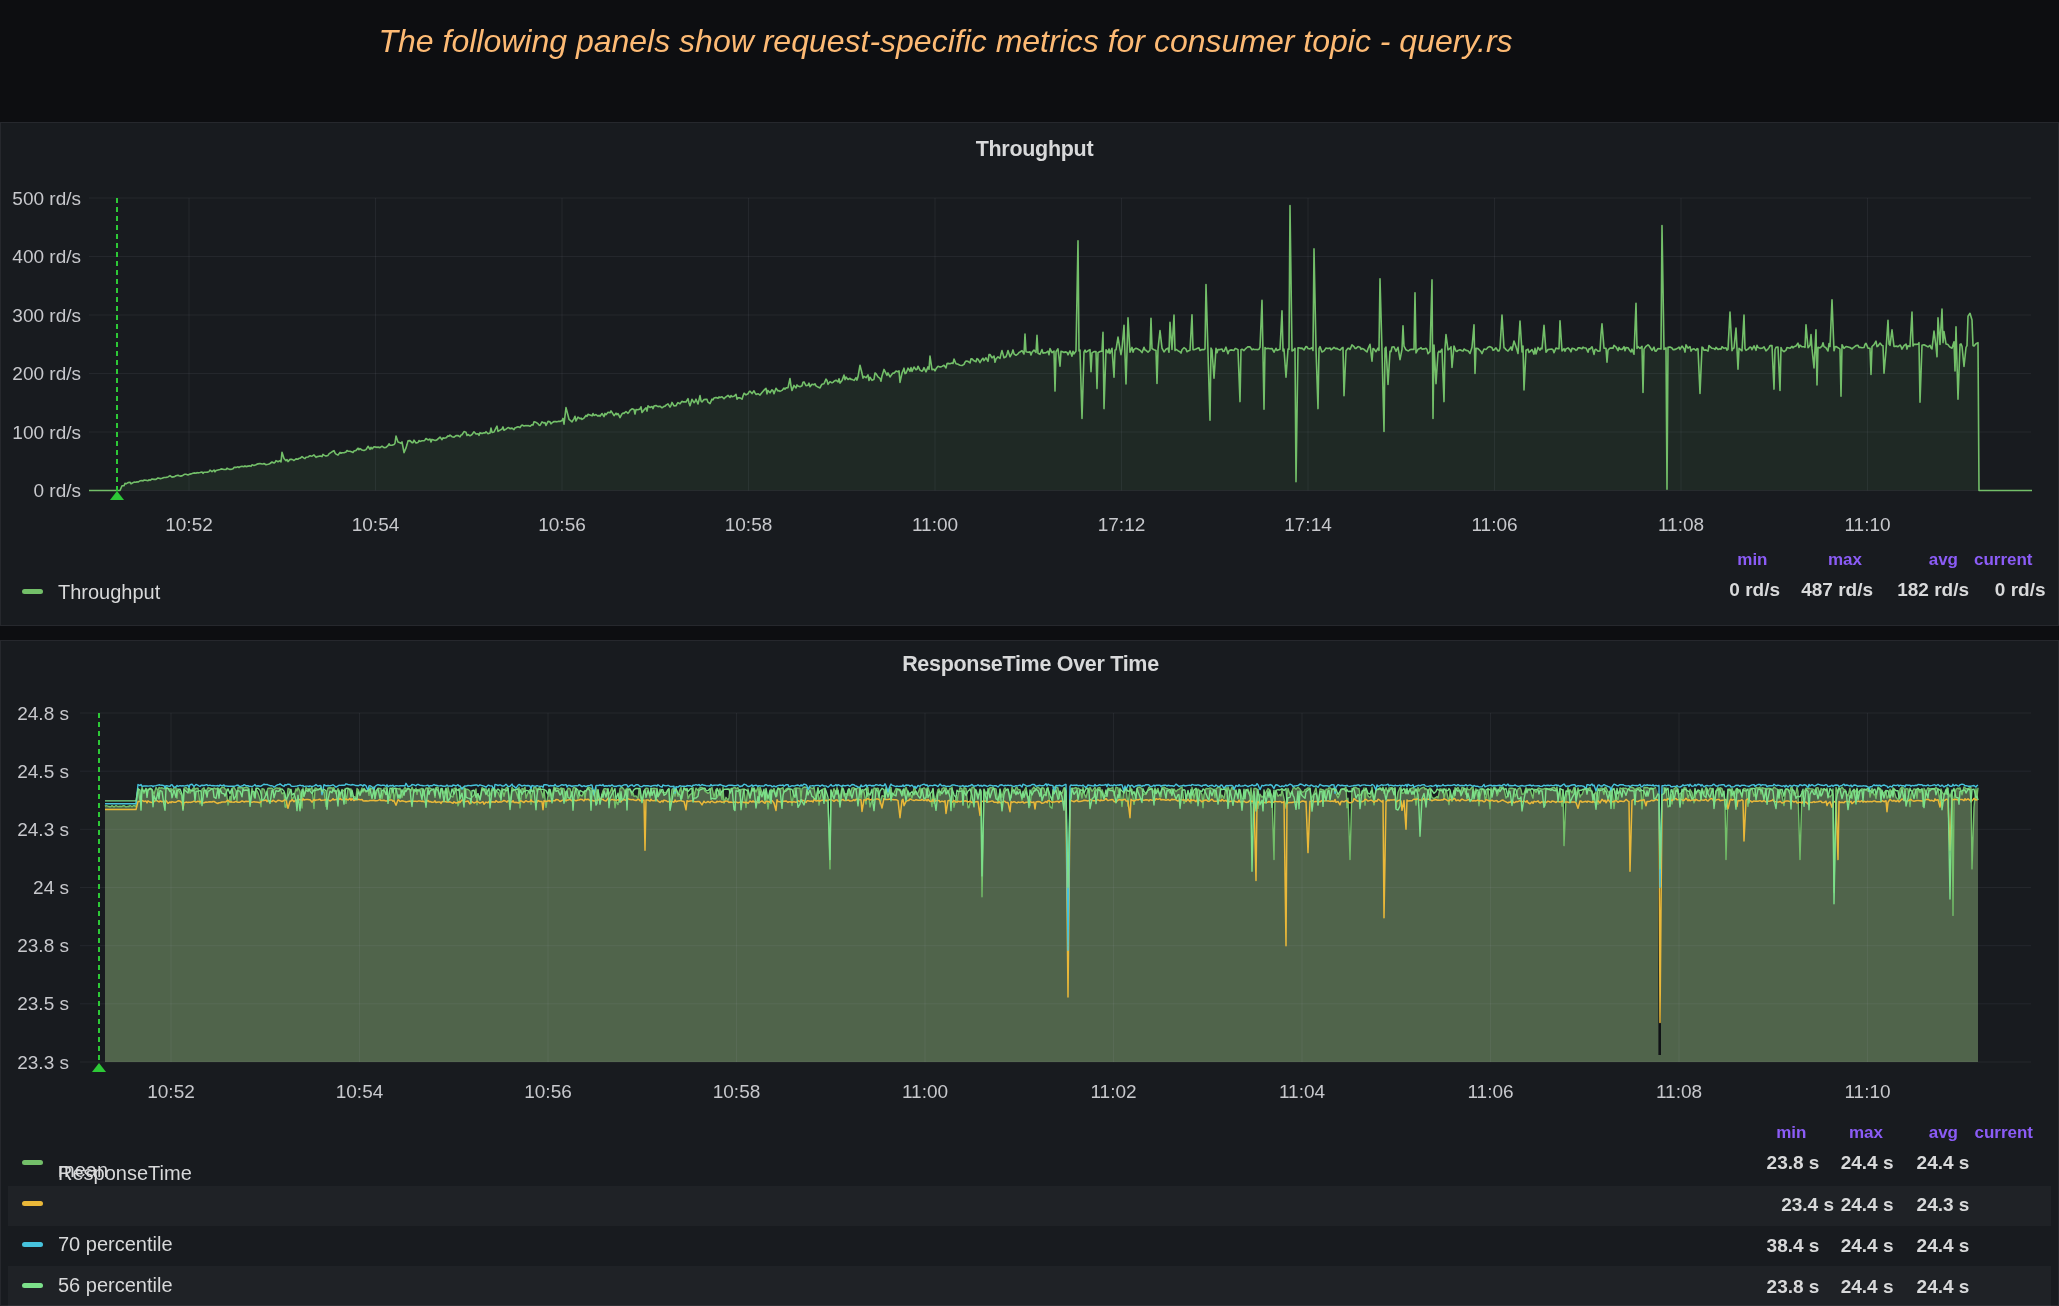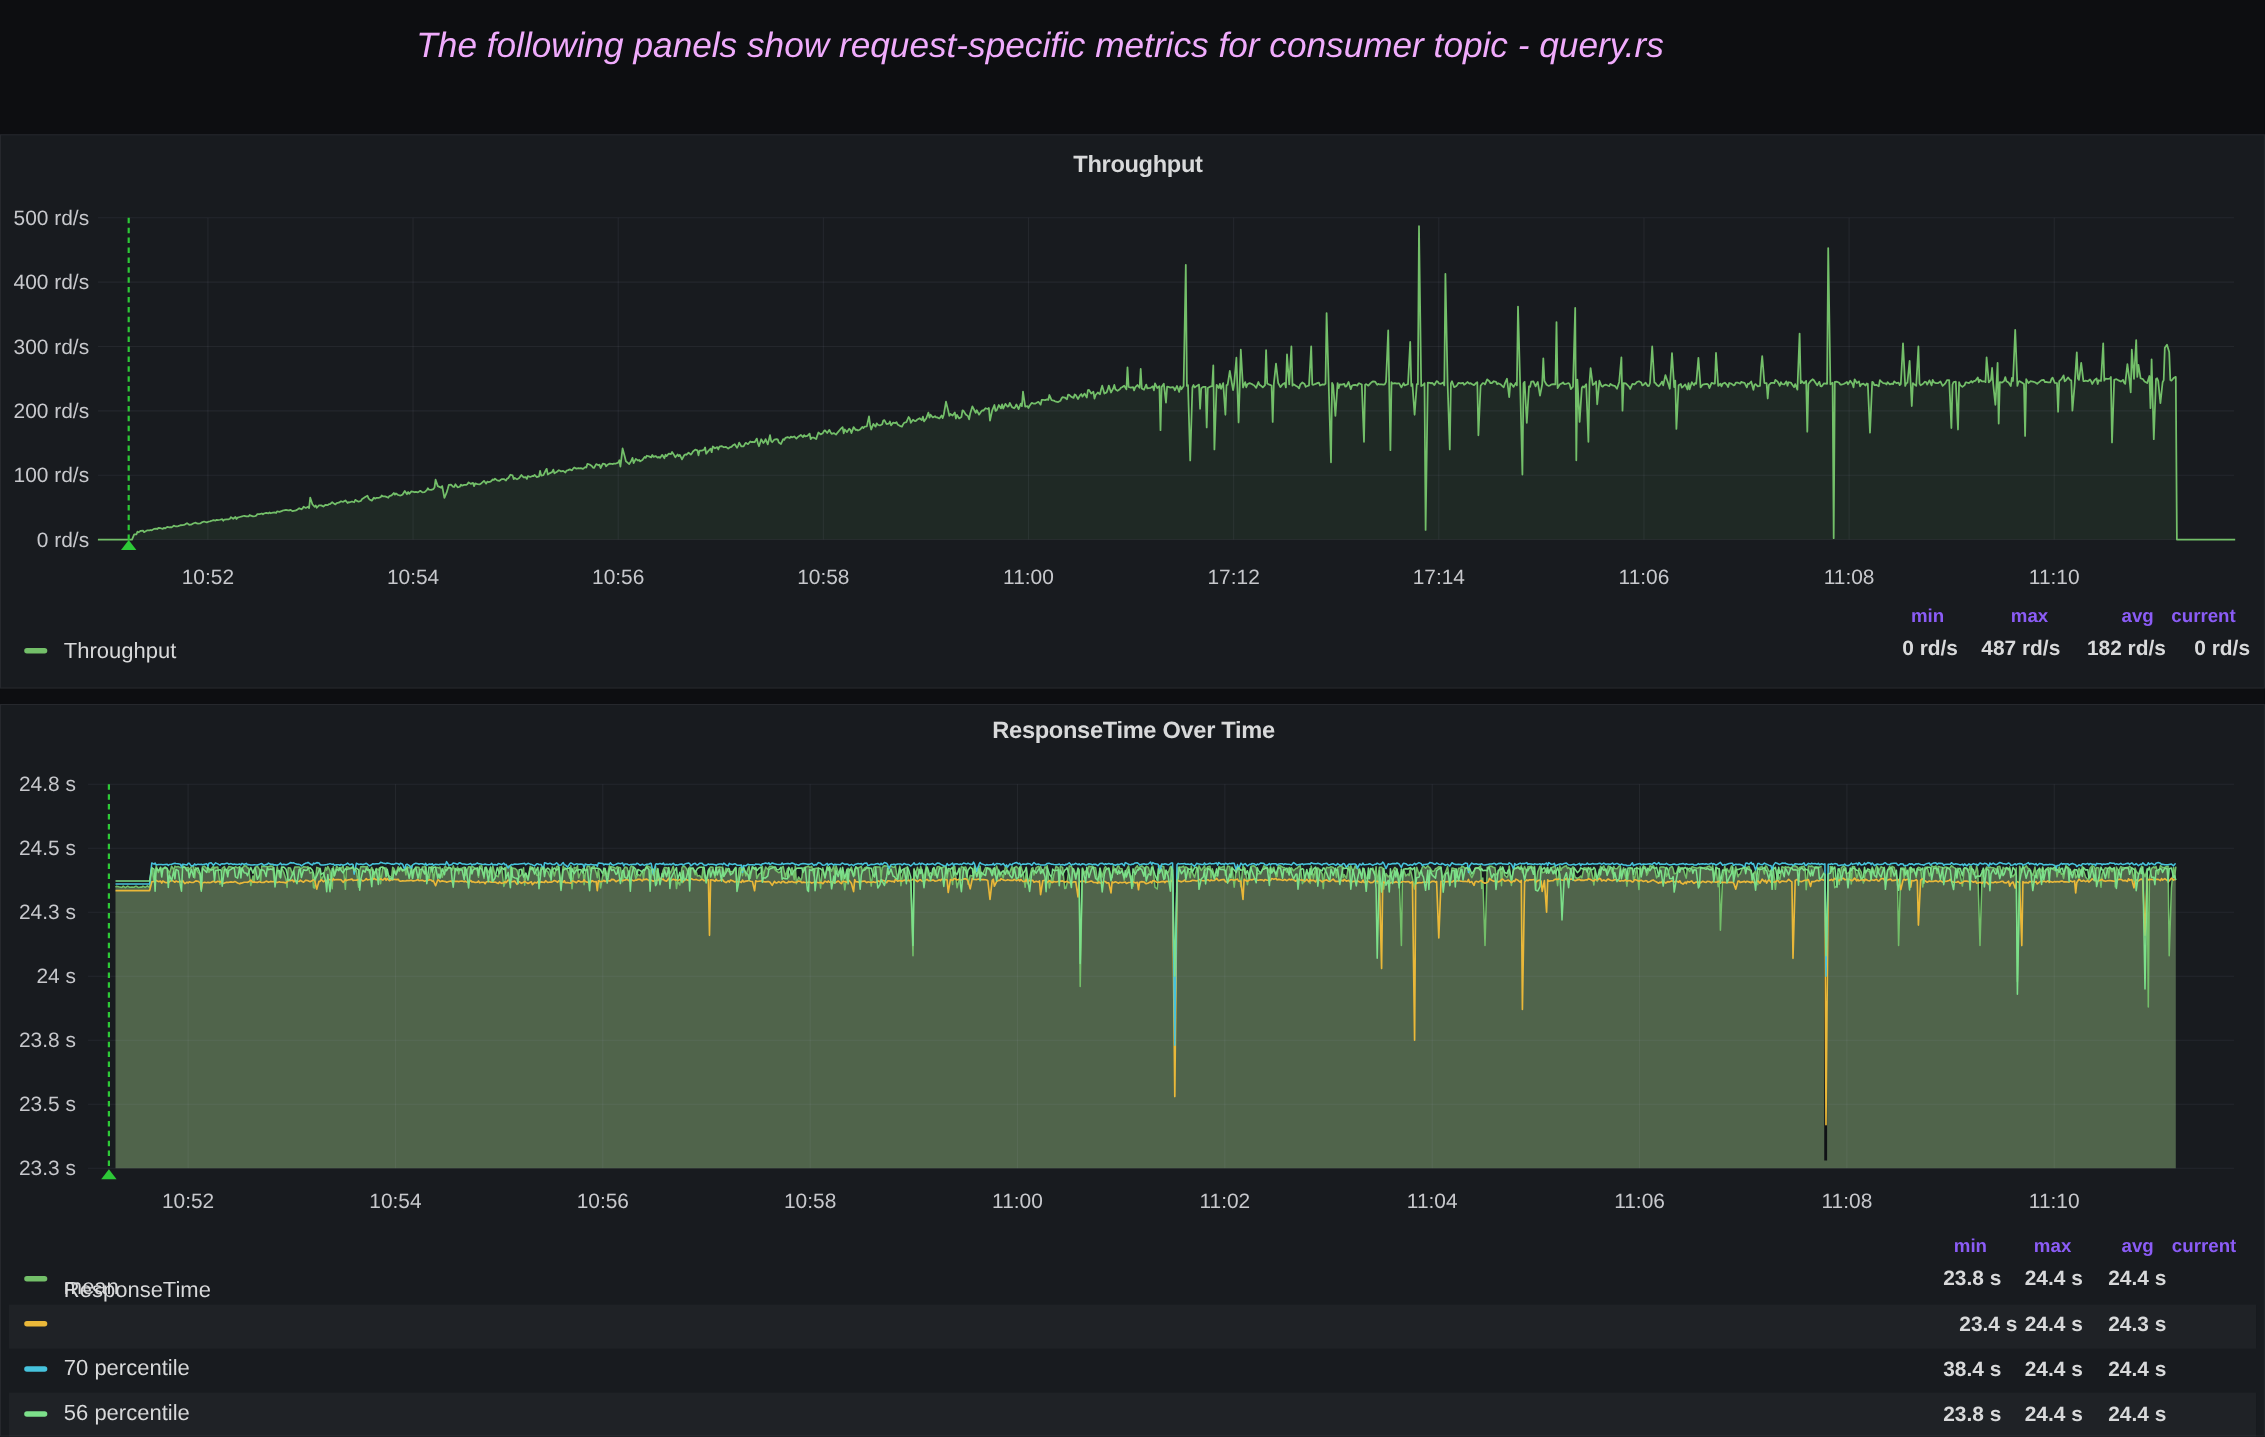--- a/index.html
+++ b/index.html
@@ -10,21 +10,21 @@
   font-weight:bold; color:#d8d9da; letter-spacing:-0.3px; }
 .ax { font-family:"Liberation Sans", sans-serif; font-size:19px; fill:#c7c8cc; }
 .lh { position:absolute; font-size:17px; font-weight:bold; color:#8b5cf6; }
 .lv { position:absolute; font-size:19px; font-weight:600; color:#d8d9da; }
 .ll { position:absolute; font-size:20px; font-weight:400; color:#d8d9da; }
 .sw { position:absolute; width:21px; height:5px; border-radius:2.5px; }
 </style></head>
 <body>
 <div style="position:absolute;left:0;top:23px;width:2059px;text-align:center;">
   <span style="display:inline-block;transform:translateX(-84px);font-style:italic;
-   font-size:32px;color:#f0abfc;">The following panels show request-specific metrics for consumer topic - query.rs</span>
+   font-size:32px;color:#fdba74;">The following panels show request-specific metrics for consumer topic - query.rs</span>
 </div>
 
 <div class="panel" style="top:122px;height:504px"></div>
 <div class="panel" style="top:640px;height:666px"></div>
 
 <div class="ptitle" style="top:137px;transform:translateX(5px)">Throughput</div>
 <div class="ptitle" style="top:652px;transform:translateX(1px)">ResponseTime Over Time</div>
 
 <svg width="2059" height="504" viewBox="0 122 2059 504" style="position:absolute;left:0;top:122px">
 <path d="M89,490.5 L89,490.5 L90,490.5 L92,490.5 L94,490.5 L95,490.5 L96,490.5 L98,490.5 L100,490.5 L101,490.5 L102,490.5 L104,490.5 L106,490.5 L107,490.5 L108,490.5 L110,490.5 L112,490.5 L113,490.5 L114,490.5 L116,490.5 L118,490.5 L119,490.5 L120,490.5 L122,485.8 L124,485.8 L125,483.3 L126,483.9 L128,482.6 L130,482.3 L131,483.8 L132,483.2 L134,482.1 L136,482.2 L137,481.8 L138,482.1 L140,480.8 L142,480.6 L143,480.9 L144,480.0 L146,480.2 L148,480.8 L149,479.8 L150,480.4 L152,479.0 L154,479.4 L155,479.3 L156,479.4 L158,477.9 L160,478.6 L161,478.6 L162,478.3 L164,477.5 L166,477.4 L167,477.2 L168,476.9 L170,475.6 L172,477.1 L173,476.9 L174,476.9 L176,475.7 L178,475.2 L179,475.8 L180,476.1 L182,475.9 L184,474.6 L185,474.3 L186,474.3 L188,474.9 L190,474.1 L191,473.9 L192,473.6 L194,472.9 L196,473.2 L197,472.6 L198,472.9 L200,472.5 L202,472.0 L203,473.4 L204,472.3 L206,472.2 L208,472.1 L209,471.6 L210,470.1 L212,471.6 L214,470.0 L215,471.8 L216,470.6 L218,470.0 L220,469.5 L221,469.1 L222,468.9 L224,469.5 L226,469.4 L227,468.2 L228,468.8 L230,469.4 L232,469.1 L233,468.7 L234,467.4 L236,467.4 L238,466.8 L239,467.5 L240,466.8 L242,466.2 L244,466.7 L245,465.9 L246,466.6 L248,466.1 L250,465.9 L251,466.4 L252,464.8 L254,465.4 L256,464.7 L257,464.1 L258,463.9 L260,463.5 L262,464.0 L263,464.0 L264,463.5 L266,464.7 L268,464.3 L269,464.0 L270,463.5 L272,462.0 L274,463.0 L275,462.3 L276,460.6 L278,461.8 L280,460.6 L281,461.9 L282,452.3 L284,458.4 L286,460.7 L287,459.5 L288,461.6 L290,459.4 L292,459.4 L293,459.9 L294,460.5 L296,458.9 L298,459.2 L299,458.3 L300,458.3 L302,456.6 L304,458.1 L305,458.6 L306,457.3 L308,457.0 L310,455.7 L311,456.0 L312,456.2 L314,454.9 L316,457.3 L317,456.5 L318,456.6 L320,455.9 L322,456.6 L323,454.4 L324,455.1 L326,456.1 L328,455.4 L329,453.9 L330,453.1 L332,451.8 L334,450.6 L335,452.9 L336,454.1 L338,455.1 L340,452.4 L341,453.3 L342,452.7 L344,452.7 L346,452.0 L347,450.5 L348,451.2 L350,451.3 L352,452.0 L353,452.5 L354,451.0 L356,450.4 L358,448.2 L359,449.7 L360,448.6 L362,450.0 L364,450.5 L365,450.1 L366,449.6 L368,446.3 L370,449.3 L371,447.3 L372,448.9 L374,446.7 L376,447.1 L377,447.5 L378,447.1 L380,447.6 L382,446.2 L383,446.9 L384,447.6 L386,447.4 L388,445.6 L389,443.8 L390,445.2 L392,445.3 L394,444.6 L395,443.2 L396,436.1 L398,441.9 L400,442.8 L401,443.4 L402,441.9 L404,452.6 L406,447.9 L407,444.6 L408,440.9 L410,440.6 L412,442.6 L413,442.6 L414,440.2 L416,443.0 L418,442.5 L419,440.5 L420,441.5 L422,440.8 L424,440.8 L425,440.0 L426,438.5 L428,439.9 L430,439.0 L431,442.0 L432,439.4 L434,440.1 L436,440.4 L437,439.8 L438,438.9 L440,437.1 L442,439.7 L443,437.8 L444,438.2 L446,437.8 L448,435.9 L449,436.3 L450,435.1 L452,436.7 L454,437.2 L455,436.4 L456,435.6 L458,435.5 L460,436.8 L461,435.1 L462,434.7 L464,431.6 L466,432.2 L467,435.5 L468,434.5 L470,435.8 L472,434.5 L473,433.1 L474,431.8 L476,434.0 L478,433.7 L479,435.4 L480,432.7 L482,433.6 L484,432.7 L485,432.9 L486,431.7 L488,433.7 L490,433.1 L491,428.1 L492,432.4 L494,432.0 L496,427.8 L497,426.2 L498,431.4 L500,430.1 L502,429.0 L503,426.9 L504,430.3 L506,429.1 L508,427.5 L509,427.8 L510,428.6 L512,428.1 L514,429.6 L515,427.8 L516,427.6 L518,426.7 L520,427.6 L521,426.0 L522,425.0 L524,426.0 L526,425.5 L527,425.7 L528,425.6 L530,426.3 L532,424.7 L533,425.0 L534,421.7 L536,422.3 L538,423.7 L539,425.1 L540,425.4 L542,421.9 L544,423.0 L545,422.5 L546,425.5 L548,421.4 L550,421.9 L551,423.9 L552,422.8 L554,421.5 L556,421.6 L557,421.9 L558,421.4 L560,421.4 L562,420.6 L563,418.4 L564,424.2 L566,407.6 L568,415.2 L569,419.3 L570,420.1 L572,421.9 L574,418.6 L575,416.3 L576,421.0 L578,417.2 L580,418.7 L581,418.1 L582,419.4 L584,418.1 L586,415.4 L587,416.3 L588,414.3 L590,414.9 L592,415.8 L593,413.6 L594,415.4 L596,414.6 L598,416.1 L599,415.3 L600,416.3 L602,413.5 L604,416.6 L605,413.4 L606,414.7 L608,412.3 L610,412.8 L611,410.9 L612,412.4 L614,415.7 L616,413.2 L617,414.7 L618,413.5 L620,417.6 L622,413.9 L623,413.1 L624,413.4 L626,411.5 L628,413.3 L629,412.2 L630,410.4 L632,408.8 L634,409.5 L635,414.0 L636,409.6 L638,409.7 L640,408.9 L641,406.8 L642,412.5 L644,409.9 L646,407.8 L647,411.1 L648,405.9 L650,407.5 L652,406.5 L653,408.6 L654,406.1 L656,405.5 L658,406.6 L659,406.4 L660,406.2 L662,407.8 L664,406.4 L665,406.2 L666,405.1 L668,403.9 L670,407.1 L671,405.3 L672,402.4 L674,405.9 L676,405.8 L677,403.9 L678,402.6 L680,403.8 L682,401.3 L683,401.9 L684,401.7 L686,402.0 L688,398.7 L689,402.9 L690,405.7 L692,399.3 L694,402.7 L695,401.5 L696,399.2 L698,404.0 L700,395.6 L701,400.9 L702,402.0 L704,399.6 L706,399.2 L707,399.4 L708,402.2 L710,403.6 L712,399.2 L713,399.9 L714,398.0 L716,397.4 L718,398.2 L719,396.9 L720,397.6 L722,396.8 L724,398.8 L725,397.7 L726,396.8 L728,395.4 L730,397.4 L731,395.5 L732,396.7 L734,396.3 L736,394.3 L737,399.2 L738,397.8 L740,397.9 L742,399.2 L743,396.0 L744,393.2 L746,394.9 L748,393.8 L749,391.9 L750,391.2 L752,393.6 L754,390.8 L755,392.9 L756,394.4 L758,393.7 L760,395.1 L761,393.8 L762,392.6 L764,390.2 L766,388.3 L767,393.9 L768,390.4 L770,392.8 L772,389.8 L773,390.7 L774,393.7 L776,388.3 L778,391.0 L779,390.6 L780,391.4 L782,390.4 L784,388.1 L785,389.1 L786,387.9 L788,387.6 L790,378.5 L791,386.1 L792,390.5 L794,385.4 L796,387.9 L797,384.9 L798,386.1 L800,386.8 L802,385.7 L803,382.3 L804,381.9 L806,385.6 L808,385.2 L809,383.2 L810,386.7 L812,384.2 L814,384.7 L815,383.8 L816,385.9 L818,387.1 L820,387.9 L821,385.8 L822,384.3 L824,383.7 L826,379.1 L827,380.5 L828,384.4 L830,381.6 L832,382.9 L833,382.4 L834,381.3 L836,380.2 L838,381.9 L839,378.8 L840,383.1 L842,380.5 L844,375.1 L845,379.7 L846,377.0 L848,379.5 L850,378.3 L851,379.4 L852,379.4 L854,380.4 L856,377.7 L857,380.1 L858,376.8 L860,365.2 L862,373.3 L863,378.1 L864,376.4 L866,377.7 L868,374.9 L869,380.5 L870,377.2 L872,380.4 L874,379.2 L875,373.0 L876,373.7 L878,376.9 L880,378.3 L881,381.2 L882,375.9 L884,369.4 L886,373.4 L887,375.3 L888,372.9 L890,377.0 L892,374.1 L893,373.0 L894,373.2 L896,371.1 L898,371.8 L899,370.9 L900,382.4 L902,373.1 L904,368.2 L905,373.6 L906,373.2 L908,368.2 L910,371.3 L911,367.6 L912,371.4 L914,367.1 L916,369.7 L917,369.2 L918,366.2 L920,370.1 L922,371.2 L923,369.9 L924,367.7 L926,371.9 L928,366.9 L929,369.2 L930,356.0 L932,369.6 L934,369.2 L935,370.9 L936,368.8 L938,366.2 L940,367.0 L941,366.9 L942,366.4 L944,365.3 L946,367.9 L947,363.6 L948,363.4 L950,363.8 L952,363.1 L953,363.5 L954,359.1 L956,363.8 L958,364.1 L959,364.8 L960,365.2 L962,365.5 L964,364.4 L965,362.2 L966,361.0 L968,361.4 L970,363.0 L971,358.8 L972,358.9 L974,360.8 L976,361.7 L977,358.6 L978,359.2 L980,362.7 L982,359.2 L983,358.2 L984,360.6 L986,357.8 L988,361.4 L989,354.6 L990,354.5 L992,357.8 L994,356.1 L995,362.3 L996,359.1 L998,356.8 L1000,358.4 L1001,353.9 L1002,350.6 L1004,357.8 L1006,356.7 L1007,354.0 L1008,350.5 L1010,356.8 L1012,353.1 L1013,349.9 L1014,353.8 L1016,355.3 L1018,353.9 L1019,352.5 L1020,352.0 L1022,350.7 L1024,354.0 L1025,334.0 L1026,351.8 L1028,352.3 L1030,351.9 L1031,354.9 L1032,352.2 L1034,350.0 L1036,352.5 L1037,335.4 L1038,353.2 L1040,354.3 L1042,349.6 L1043,353.1 L1044,352.9 L1046,352.6 L1048,351.2 L1049,354.8 L1050,348.6 L1052,352.7 L1054,351.0 L1055,391.1 L1056,351.8 L1058,348.8 L1060,366.1 L1061,351.4 L1062,351.6 L1064,352.4 L1066,351.9 L1067,352.4 L1068,354.8 L1070,350.9 L1072,356.2 L1073,351.2 L1074,353.9 L1076,351.0 L1078,240.7 L1079,350.9 L1080,350.1 L1082,418.5 L1084,352.2 L1085,350.0 L1086,352.2 L1088,350.8 L1090,349.6 L1091,371.6 L1092,352.9 L1094,351.6 L1096,351.6 L1097,388.6 L1098,352.7 L1100,351.5 L1102,351.1 L1103,332.2 L1104,408.6 L1106,349.8 L1108,352.8 L1109,349.0 L1110,353.5 L1112,348.3 L1114,377.1 L1115,350.0 L1116,349.8 L1118,337.1 L1120,349.3 L1121,354.7 L1122,348.6 L1124,325.2 L1126,384.0 L1127,351.3 L1128,317.9 L1130,352.3 L1132,347.4 L1133,352.1 L1134,349.4 L1136,348.3 L1138,349.1 L1139,349.8 L1140,350.2 L1142,352.6 L1144,347.3 L1145,349.9 L1146,350.3 L1148,352.2 L1150,350.1 L1151,318.3 L1152,348.6 L1154,349.7 L1156,350.5 L1157,383.5 L1158,349.2 L1160,330.5 L1162,348.2 L1163,350.0 L1164,351.9 L1166,349.3 L1168,348.1 L1169,352.2 L1170,322.2 L1172,349.5 L1174,315.0 L1175,350.6 L1176,349.4 L1178,350.7 L1180,351.9 L1181,353.1 L1182,349.7 L1184,347.7 L1186,349.1 L1187,351.7 L1188,351.1 L1190,350.3 L1192,314.8 L1193,349.6 L1194,349.8 L1196,349.0 L1198,348.1 L1199,347.9 L1200,350.5 L1202,349.5 L1204,349.6 L1205,348.8 L1206,284.6 L1208,352.1 L1210,420.3 L1211,348.1 L1212,350.2 L1214,378.1 L1216,348.2 L1217,352.8 L1218,349.5 L1220,349.6 L1222,349.0 L1223,351.4 L1224,351.3 L1226,347.2 L1228,353.8 L1229,350.8 L1230,350.1 L1232,349.9 L1234,350.5 L1235,348.5 L1236,348.6 L1238,349.6 L1240,401.6 L1241,349.7 L1242,349.2 L1244,350.6 L1246,348.3 L1247,347.5 L1248,346.7 L1250,346.9 L1252,349.8 L1253,349.0 L1254,349.5 L1256,349.5 L1258,349.6 L1259,349.2 L1260,347.2 L1262,300.4 L1264,409.2 L1265,347.5 L1266,348.8 L1268,348.3 L1270,348.7 L1271,348.6 L1272,348.5 L1274,352.2 L1276,348.3 L1277,350.4 L1278,350.0 L1280,349.2 L1282,310.9 L1283,350.9 L1284,349.2 L1286,377.1 L1288,349.1 L1289,349.3 L1290,205.6 L1292,351.0 L1294,349.8 L1295,348.3 L1296,481.7 L1298,347.8 L1300,348.0 L1301,348.5 L1302,348.1 L1304,350.0 L1306,346.5 L1307,346.8 L1308,348.5 L1310,348.9 L1312,347.7 L1313,350.4 L1314,248.9 L1316,348.5 L1318,408.6 L1319,348.5 L1320,346.6 L1322,352.0 L1324,350.9 L1325,349.6 L1326,348.0 L1328,348.6 L1330,348.0 L1331,349.8 L1332,349.1 L1334,347.3 L1336,348.8 L1337,348.3 L1338,349.1 L1340,350.1 L1342,348.0 L1343,347.4 L1344,395.7 L1346,350.7 L1348,348.2 L1349,348.4 L1350,349.5 L1352,344.9 L1354,346.6 L1355,348.4 L1356,348.4 L1358,346.6 L1360,347.2 L1361,349.3 L1362,348.4 L1364,349.3 L1366,351.2 L1367,352.0 L1368,348.8 L1370,344.3 L1372,361.1 L1373,348.5 L1374,349.0 L1376,351.7 L1378,348.1 L1379,350.3 L1380,278.7 L1382,350.4 L1384,431.4 L1385,348.4 L1386,347.1 L1388,384.5 L1390,351.2 L1391,351.7 L1392,347.0 L1394,346.7 L1396,351.3 L1397,349.1 L1398,347.3 L1400,359.6 L1402,349.3 L1403,325.7 L1404,346.2 L1406,349.8 L1408,350.9 L1409,350.5 L1410,349.6 L1412,349.2 L1414,349.5 L1415,292.8 L1416,352.9 L1418,349.3 L1420,348.5 L1421,347.6 L1422,349.1 L1424,348.9 L1426,348.2 L1427,349.4 L1428,353.7 L1430,351.5 L1432,279.9 L1433,418.5 L1434,345.1 L1436,383.6 L1438,352.8 L1439,351.2 L1440,352.3 L1442,349.2 L1444,401.6 L1445,348.0 L1446,334.6 L1448,350.0 L1450,348.4 L1451,346.8 L1452,367.5 L1454,346.1 L1456,351.1 L1457,351.4 L1458,350.4 L1460,349.7 L1462,350.7 L1463,351.1 L1464,349.0 L1466,350.4 L1468,350.8 L1469,352.0 L1470,353.5 L1472,347.2 L1474,324.9 L1475,373.4 L1476,348.3 L1478,348.6 L1480,350.5 L1481,351.6 L1482,353.6 L1484,349.0 L1486,349.5 L1487,348.5 L1488,347.3 L1490,346.6 L1492,347.7 L1493,350.3 L1494,349.9 L1496,347.9 L1498,351.0 L1499,350.9 L1500,348.2 L1502,315.0 L1504,347.8 L1505,348.2 L1506,349.7 L1508,351.1 L1510,348.5 L1511,346.9 L1512,350.3 L1514,341.0 L1516,346.8 L1517,350.0 L1518,353.4 L1520,321.0 L1522,351.9 L1523,346.1 L1524,389.9 L1526,350.3 L1528,349.1 L1529,352.4 L1530,351.6 L1532,349.5 L1534,354.1 L1535,348.3 L1536,353.9 L1538,347.4 L1540,350.2 L1541,348.2 L1542,348.9 L1544,325.4 L1546,352.2 L1547,350.9 L1548,349.6 L1550,349.2 L1552,349.0 L1553,349.8 L1554,352.8 L1556,348.0 L1558,348.8 L1559,348.7 L1560,320.9 L1562,350.9 L1564,348.7 L1565,351.3 L1566,348.9 L1568,347.9 L1570,349.9 L1571,351.8 L1572,348.2 L1574,348.7 L1576,350.4 L1577,349.9 L1578,347.8 L1580,347.9 L1582,348.8 L1583,347.1 L1584,347.7 L1586,348.0 L1588,352.2 L1589,348.8 L1590,349.1 L1592,346.8 L1594,354.4 L1595,349.7 L1596,349.2 L1598,351.2 L1600,350.9 L1601,334.3 L1602,323.8 L1604,348.2 L1606,348.3 L1607,362.3 L1608,350.1 L1610,348.0 L1612,348.1 L1613,348.3 L1614,345.3 L1616,347.0 L1618,350.7 L1619,347.4 L1620,349.1 L1622,349.5 L1624,346.7 L1625,350.7 L1626,347.5 L1628,347.8 L1630,350.7 L1631,351.9 L1632,349.2 L1634,354.2 L1636,303.3 L1637,348.4 L1638,346.5 L1640,348.5 L1642,346.3 L1643,392.4 L1644,349.1 L1646,346.3 L1648,344.8 L1649,345.7 L1650,347.2 L1652,350.3 L1654,347.1 L1655,351.0 L1656,351.3 L1658,348.6 L1660,348.8 L1661,349.0 L1662,225.5 L1664,349.4 L1666,347.9 L1667,489.3 L1668,347.2 L1670,347.0 L1672,348.0 L1673,349.6 L1674,349.6 L1676,349.1 L1678,347.9 L1679,347.2 L1680,349.4 L1682,346.1 L1684,348.8 L1685,352.1 L1686,344.8 L1688,348.2 L1690,346.7 L1691,351.2 L1692,349.5 L1694,348.8 L1696,350.5 L1697,348.6 L1698,349.0 L1700,393.4 L1702,347.1 L1703,347.7 L1704,350.2 L1706,349.9 L1708,351.1 L1709,345.5 L1710,346.7 L1712,348.3 L1714,348.5 L1715,349.5 L1716,347.4 L1718,349.4 L1720,348.7 L1721,349.2 L1722,346.7 L1724,348.3 L1726,347.8 L1727,350.1 L1728,349.1 L1730,312.1 L1732,350.8 L1733,348.4 L1734,348.0 L1736,328.0 L1738,369.1 L1739,348.2 L1740,349.2 L1742,350.8 L1744,315.0 L1745,348.7 L1746,350.3 L1748,349.1 L1750,347.0 L1751,347.4 L1752,349.7 L1754,345.8 L1756,350.3 L1757,345.4 L1758,347.4 L1760,348.4 L1762,348.2 L1763,347.6 L1764,346.8 L1766,350.8 L1768,349.0 L1769,347.6 L1770,345.6 L1772,345.6 L1774,389.1 L1775,349.7 L1776,347.3 L1778,347.0 L1780,390.5 L1781,347.5 L1782,350.1 L1784,351.7 L1786,350.1 L1787,347.6 L1788,347.7 L1790,348.3 L1792,346.4 L1793,347.8 L1794,346.7 L1796,346.0 L1798,343.1 L1799,347.5 L1800,345.2 L1802,346.8 L1804,346.7 L1805,347.4 L1806,324.9 L1808,347.6 L1810,345.4 L1811,334.5 L1812,348.9 L1814,368.0 L1816,329.9 L1817,385.0 L1818,347.3 L1820,347.9 L1822,346.2 L1823,342.8 L1824,346.6 L1826,347.8 L1828,351.0 L1829,343.5 L1830,346.4 L1832,299.8 L1834,350.8 L1835,347.0 L1836,346.5 L1838,347.7 L1840,349.1 L1841,396.3 L1842,344.7 L1844,348.3 L1846,346.5 L1847,346.8 L1848,346.9 L1850,347.5 L1852,348.9 L1853,347.9 L1854,347.2 L1856,345.6 L1858,345.3 L1859,347.4 L1860,347.2 L1862,347.7 L1864,347.5 L1865,344.4 L1866,343.3 L1868,348.1 L1870,348.3 L1871,374.4 L1872,346.5 L1874,344.7 L1876,341.2 L1877,346.7 L1878,346.0 L1880,343.1 L1882,345.5 L1883,345.7 L1884,373.3 L1886,350.3 L1888,320.3 L1889,344.0 L1890,345.4 L1892,329.9 L1894,346.4 L1895,346.4 L1896,346.1 L1898,346.6 L1900,345.0 L1901,346.5 L1902,349.1 L1904,345.7 L1906,344.0 L1907,349.1 L1908,345.7 L1910,346.4 L1912,312.1 L1913,346.0 L1914,344.2 L1916,344.4 L1918,344.3 L1919,342.7 L1920,402.2 L1922,345.3 L1924,344.7 L1925,345.2 L1926,345.8 L1928,346.9 L1930,345.3 L1931,347.9 L1932,348.9 L1934,331.0 L1936,346.4 L1937,356.8 L1938,317.8 L1940,344.5 L1942,309.1 L1943,342.6 L1944,331.6 L1946,343.9 L1948,344.6 L1949,346.0 L1950,347.1 L1952,348.2 L1954,341.8 L1955,371.0 L1956,326.7 L1958,399.2 L1960,344.5 L1961,343.9 L1962,346.2 L1964,366.5 L1966,347.5 L1967,345.6 L1968,316.2 L1970,313.3 L1972,320.1 L1973,345.5 L1974,346.1 L1976,343.7 L1978,342.6 L1979,490.5 L1980,490.5 L1982,490.5 L1984,490.5 L1985,490.5 L1986,490.5 L1988,490.5 L1990,490.5 L1991,490.5 L1992,490.5 L1994,490.5 L1996,490.5 L1997,490.5 L1998,490.5 L2000,490.5 L2002,490.5 L2003,490.5 L2004,490.5 L2006,490.5 L2008,490.5 L2009,490.5 L2010,490.5 L2012,490.5 L2014,490.5 L2015,490.5 L2016,490.5 L2018,490.5 L2020,490.5 L2021,490.5 L2022,490.5 L2024,490.5 L2026,490.5 L2027,490.5 L2028,490.5 L2030,490.5 L2032,490.5 L2032,490.5 Z" fill="rgba(115,191,105,0.09)"></path>

